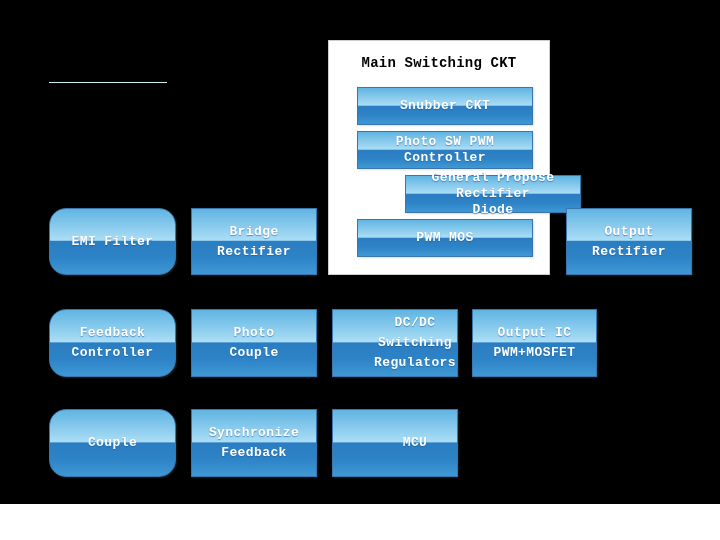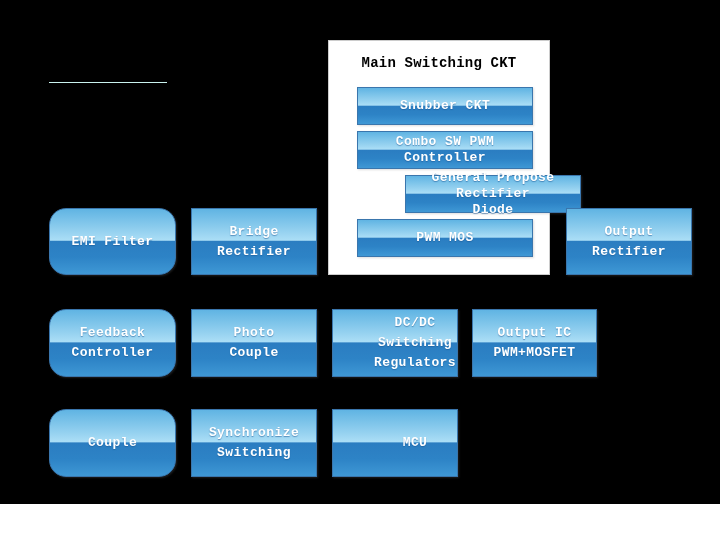--- a/index.html
+++ b/index.html
@@ -93,21 +93,21 @@
 </head>
 <body>
 
 <div class="canvas">
 
   <div class="faint-line"></div>
 
   <div class="group-box">
     <div class="group-title">Main Switching CKT</div>
     <div class="btn inner-btn inner-1">Snubber CKT</div>
-    <div class="btn inner-btn inner-2">Combo SW PWM Controller</div>
+    <div class="btn inner-btn inner-2">Photo SW PWM Controller</div>
     <div class="btn inner-btn inner-3">General Propose Rectifier
 Diode</div>
     <div class="btn inner-btn inner-4">PWM MOS</div>
   </div>
 
   <div class="btn row1 col1">EMI Filter</div>
   <div class="btn row1 col2">Bridge
 Rectifier</div>
   <div class="btn row1 col5">Output
 Rectifier</div>
@@ -117,16 +117,16 @@
   <div class="btn row2 col2">Photo
 Couple</div>
   <div class="btn row2 col3">DC/DC
 Switching
 Regulators</div>
   <div class="btn row2 col4">Output IC
 PWM+MOSFET</div>
 
   <div class="btn row3 col1">Couple</div>
   <div class="btn row3 col2">Synchronize
-Switching</div>
+Feedback</div>
   <div class="btn row3 col3">MCU</div>
 
 </div>
 
 </body></html>

